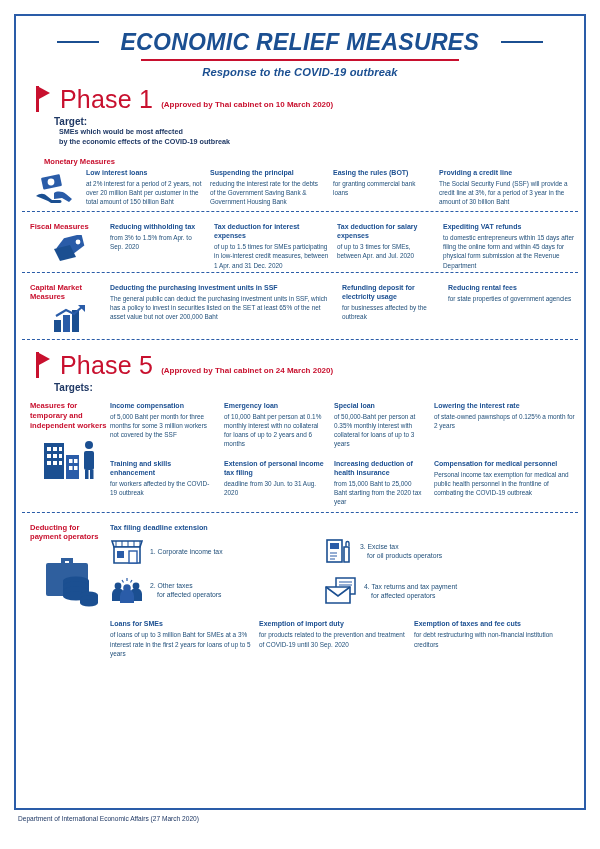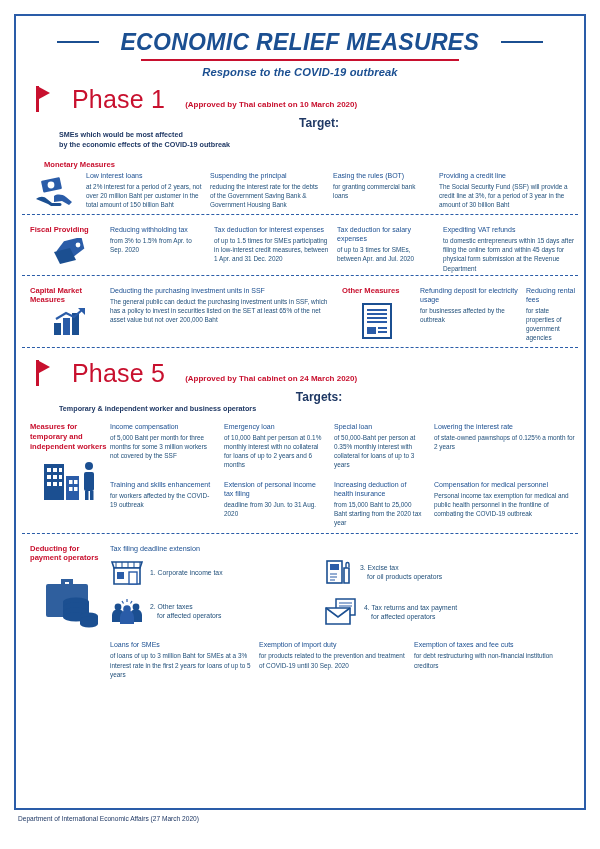--- a/index.html
+++ b/index.html
@@ -30,49 +30,49 @@
     font-family: "Liberation Sans Narrow","Liberation Sans", sans-serif;
     transform: scaleX(.94); transform-origin: center;
   }
   .title-underline { width: 318px; height: 2px; background: #c8102e; margin: 3px auto 0; }
   .subtitle {
     margin-top: 5px; font-size: 11.2px; font-weight: bold; color: #1b4f91;
     letter-spacing: .1px;
   }
 
   
-  .phase-head { display: flex; align-items: flex-end; padding: 6px 0 0 20px; gap: 20px; }
+  .phase-head { display: flex; align-items: flex-end; padding: 6px 0 0 20px; gap: 8px; }
   .flag { width: 16px; height: 26px; position: relative; flex: 0 0 16px; }
   .flag .pole { position: absolute; left: 0; top: 0; width: 3px; height: 26px; background: #c8102e; }
   .flag .cloth {
     position: absolute; left: 3px; top: 1px; width: 0; height: 0;
     border-top: 6px solid transparent; border-bottom: 6px solid transparent;
     border-left: 11px solid #c8102e;
   }
   .phase-title {
     font-size: 25px; color: #c8102e; font-weight: normal;
     font-family: "Liberation Sans Narrow","Liberation Sans", sans-serif;
     line-height: 1; letter-spacing: .2px;
   }
   .phase-note { font-size: 8px; color: #c8102e; font-weight: bold; padding-bottom: 3px; }
 
   .target { padding: 4px 0 0 38px; color: #1f3864; }
-  .target .t-label { font-size: 12px; font-weight: bold; text-align: center; }
+  .target .t-label { font-size: 10px; font-weight: bold; }
   .target .t-line { font-size: 7.2px; font-weight: bold; padding-left: 5px; line-height: 1.38; }
 
   
   .section { position: relative; padding: 4px 0 2px 0; }
   .dashed-sep { border-top: 1.6px dashed #2a5ca8; margin: 3px 6px 0 6px; height: 0; }
 
   .sec-label {
     color: #c8102e; font-size: 7.6px; font-weight: bold; line-height: 1.22;
   }
 
   .card-title {
-    color: #1b4f91; font-size: 7px; font-weight: normal; line-height: 1.3; margin-bottom: 2px;
+    color: #1b4f91; font-size: 7px; font-weight: bold; line-height: 1.3; margin-bottom: 2px;
   }
   .card-body { color: #1f4e79; font-size: 6.4px; line-height: 1.42; }
 
   
   .m-row { display: flex; padding-left: 6px; }
   .m-left { flex: 0 0 74px; padding-left: 8px; }
   .m-icon { width: 64px; display: flex; justify-content: center; padding-top: 6px; }
   .col { padding-right: 8px; }
 
   .footer {
@@ -141,21 +141,21 @@
           <div class="card-title">Providing a credit line</div>
           <div class="card-body">The Social Security Fund (SSF) will provide a credit line at 3%, for a period of 3 year in the amount of 30 billion Baht</div>
         </div>
       </div>
       <div class="dashed-sep"></div>
     </div>
 
     <div class="section">
       <div class="m-row" style="padding-top:4px;">
         <div class="m-left" style="flex:0 0 88px;padding-left:8px;">
-          <div class="sec-label">Fiscal Providing</div>
+          <div class="sec-label">Fiscal Measures</div>
           <div style="display:flex;justify-content:center;padding-top:4px;">
             <svg width="36" height="28" viewBox="0 0 36 28">
               <g fill="#2a5ca8">
                 <path d="M14 2 L32 2 L32 14 L18 20 L4 10 Z" transform="rotate(-14 18 11)"></path>
                 <circle cx="26" cy="7" r="2.4" fill="#fff"></circle>
                 <path d="M2 14 L18 10 L24 22 L8 26 Z" fill="#1b4f91"></path>
               </g>
             </svg>
           </div>
         </div>
@@ -195,37 +195,20 @@
                 <path d="M4 12 L14 6 L22 10 L31 2" stroke="#2a5ca8" stroke-width="2.2" fill="none"></path>
                 <path d="M26 1 L33 1 L33 8 Z" fill="#2a5ca8"></path>
               </g>
             </svg>
           </div>
         </div>
         <div class="col" style="flex:0 0 232px;">
           <div class="card-title">Deducting the purchasing investment units in SSF</div>
           <div class="card-body">The general public can deduct the purchasing investment units in SSF, which has a policy to invest in securities listed on the SET at least 65% of the net asset value but not over 200,000 Baht</div>
         </div>
-        <div class="col" style="flex:0 0 78px;">
-          <div class="sec-label">Other Measures</div>
-          <div style="display:flex;justify-content:center;padding-top:8px;">
-            <svg width="30" height="36" viewBox="0 0 30 36">
-              <rect x="1" y="1" width="28" height="34" fill="#fff" stroke="#1b4f91" stroke-width="2"></rect>
-              <g fill="#2a5ca8">
-                <rect x="5" y="6" width="20" height="2"></rect>
-                  <rect x="5" y="10" width="20" height="2"></rect>
-                <rect x="5" y="14" width="20" height="2"></rect>
-                  <rect x="5" y="18" width="20" height="2"></rect>
-                <rect x="5" y="24" width="9" height="7"></rect>
-                  <rect x="16" y="24" width="9" height="2"></rect>
-                <rect x="16" y="28" width="9" height="2"></rect>
-              </g>
-            </svg>
-          </div>
-        </div>
         <div class="col" style="flex:0 0 106px;">
           <div class="card-title">Refunding deposit for electricity usage</div>
           <div class="card-body">for businesses affected by the outbreak</div>
         </div>
         <div class="col" style="flex:1;">
           <div class="card-title">Reducing rental fees</div>
           <div class="card-body">for state properties of government agencies</div>
         </div>
       </div>
       <div class="dashed-sep" style="margin-top:5px;"></div>
@@ -235,21 +218,20 @@
       <div class="flag">
         <div class="pole"></div>
           <div class="cloth"></div>
       </div>
       <div class="phase-title">Phase 5</div>
       <div class="phase-note">(Approved by Thai cabinet on 24 March 2020)</div>
     </div>
 
     <div class="target">
       <div class="t-label">Targets:</div>
-      <div class="t-line">Temporary &amp; independent worker and business operators</div>
     </div>
 
     <div class="section" style="padding-top:8px;">
       <div class="m-row">
         <div class="m-left" style="flex:0 0 88px;padding-left:8px;">
           <div class="sec-label" style="line-height:1.3;">Measures for temporary and independent workers</div>
           <div style="display:flex;justify-content:center;padding-top:6px;">
             <svg width="56" height="42" viewBox="0 0 56 42">
               <g fill="#1b4f91">
                 <rect x="2" y="6" width="20" height="36"></rect>

